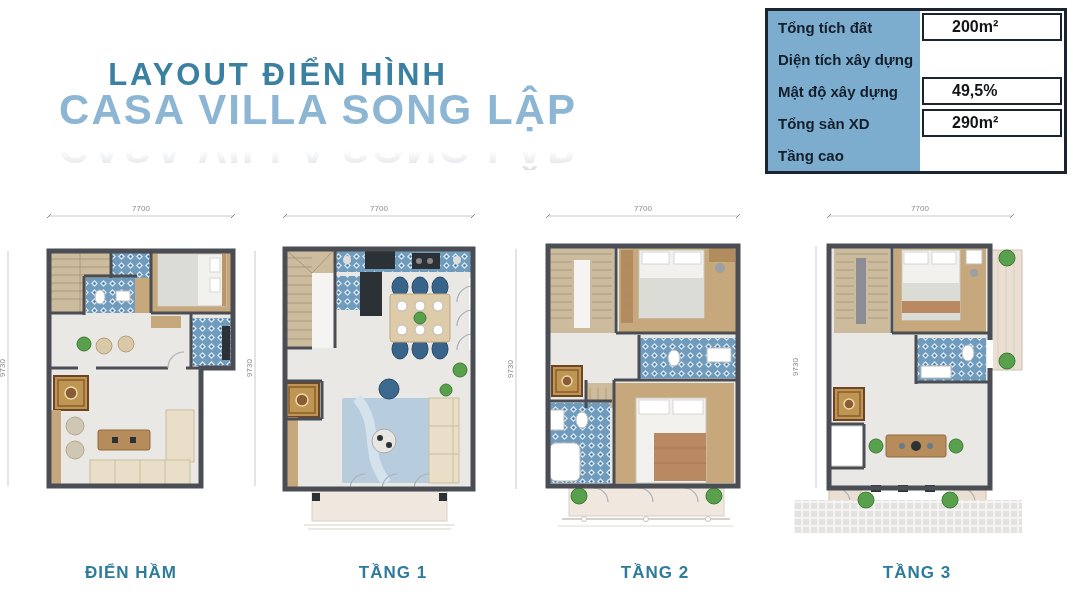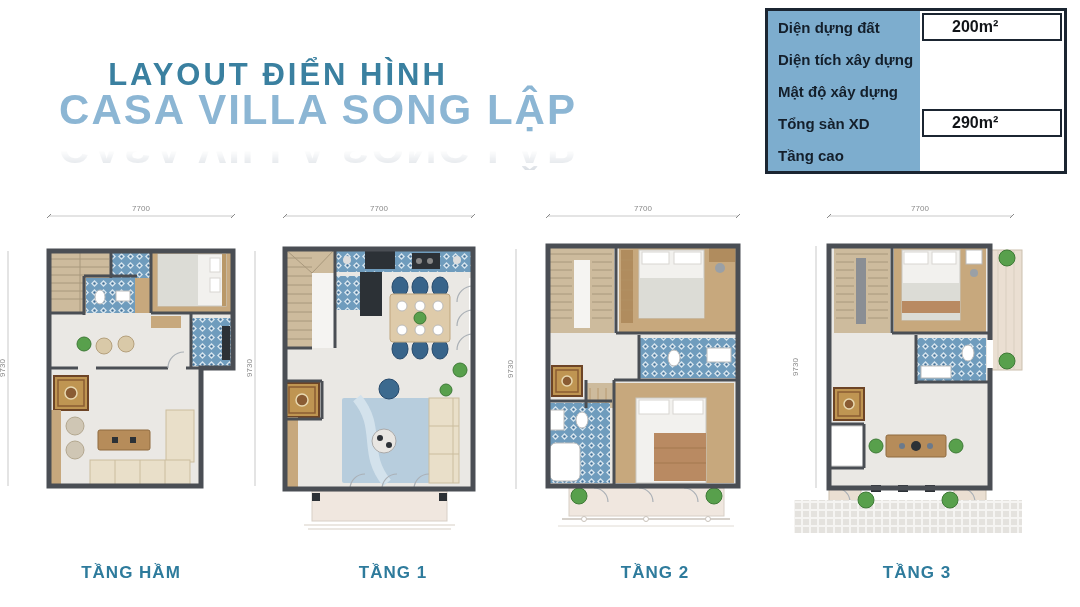--- a/index.html
+++ b/index.html
@@ -102,30 +102,33 @@
 </svg>
 
 <h1 class="title">LAYOUT ĐIỂN HÌNH</h1>
 <div class="subtitle-wrap">
   <div class="subtitle">CASA VILLA SONG LẬP</div>
   <div class="subtitle-reflect">CASA VILLA SONG LẬP</div>
 </div>
 
 <div class="specs">
   <div class="spec-row">
-    <div class="spec-label">Diện dựng đất</div>
+    <div class="spec-label">Tổng tích đất</div>
     <div class="spec-value-cell">
         <div class="spec-value">200m²</div>
       </div>
   </div>
   <div class="spec-row">
     <div class="spec-label">Diện tích xây dựng</div>
   </div>
   <div class="spec-row">
     <div class="spec-label">Mật độ xây dựng</div>
+    <div class="spec-value-cell">
+        <div class="spec-value">49,5%</div>
+      </div>
   </div>
   <div class="spec-row">
     <div class="spec-label">Tổng sàn XD</div>
     <div class="spec-value-cell">
         <div class="spec-value">290m²</div>
       </div>
   </div>
   <div class="spec-row center">
     <div class="spec-label">Tầng cao</div>
   </div>
@@ -201,21 +204,21 @@
         <rect class="cream" x="90" y="262" width="100" height="26"></rect>
         <path d="M115 262v26 M140 262v26 M165 262v26" stroke="#cbbd9e" stroke-width="1" fill="none"></path>
       </g>
 
       <polygon class="wall" points="49,53 233,53 233,170 201,170 201,288 49,288"></polygon>
       <g class="part">
         <path d="M151 53V115 M151 115H233 M191 115V170 M84 78H137 M84 78V117 M84 115H49 M111 53V80 M49 170H78 M96 170H168 M186 170H201"></path>
       </g>
       <path class="arc" d="M168 170 A16 16 0 0 1 184 154"></path>
     </svg>
-    <figcaption class="plan-caption">TẦNG HẦM</figcaption>
+    <figcaption class="plan-caption">ĐIỂN HẦM</figcaption>
   </figure>
 
   <figure class="plan-fig">
     <svg width="262" height="335" viewBox="0 0 262 335">
       <g>
         <line class="dim" x1="23" y1="18" x2="211" y2="18"></line>
         <line class="dimtick" x1="21" y1="20" x2="25" y2="16"></line>
           <line class="dimtick" x1="209" y1="20" x2="213" y2="16"></line>
         <text class="dimtext" x="117" y="13" text-anchor="middle">7700</text>
       </g>

